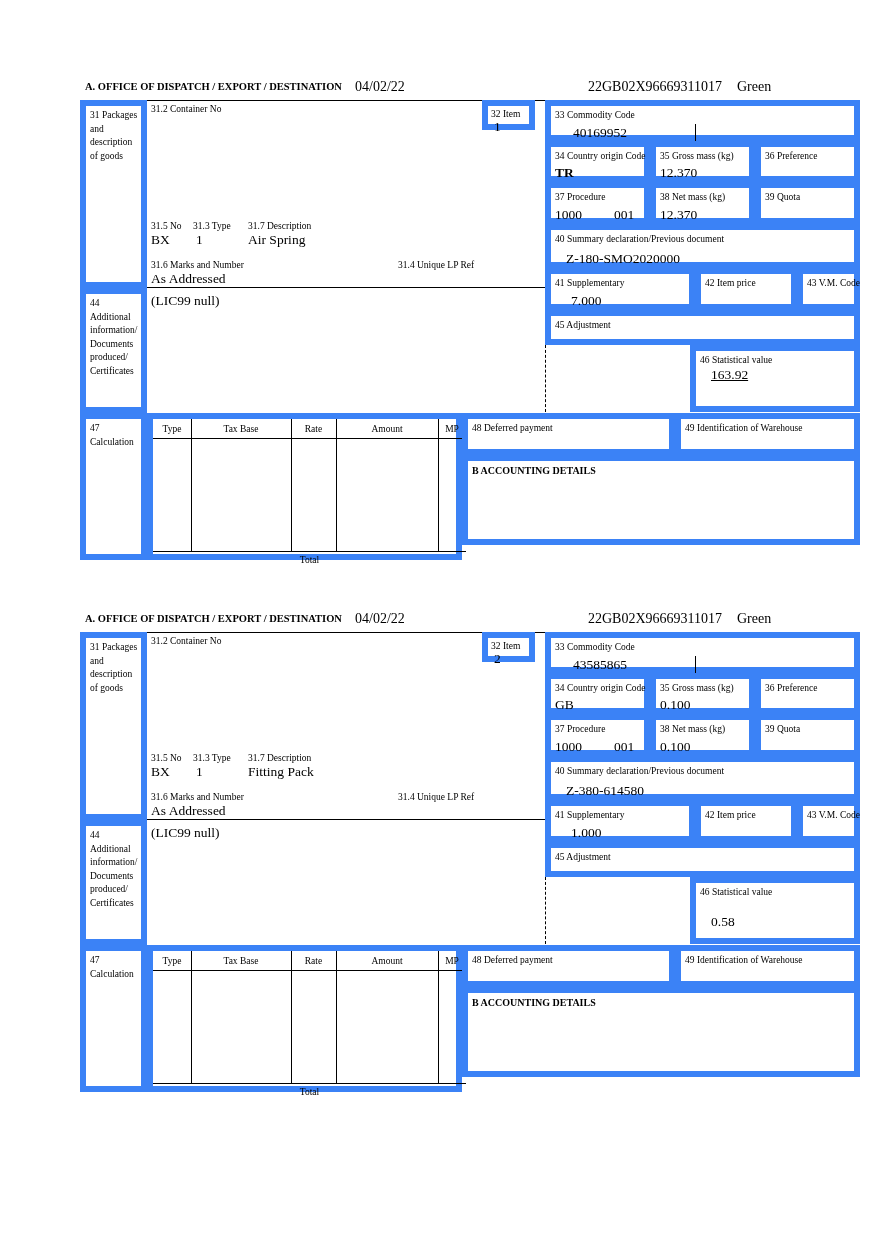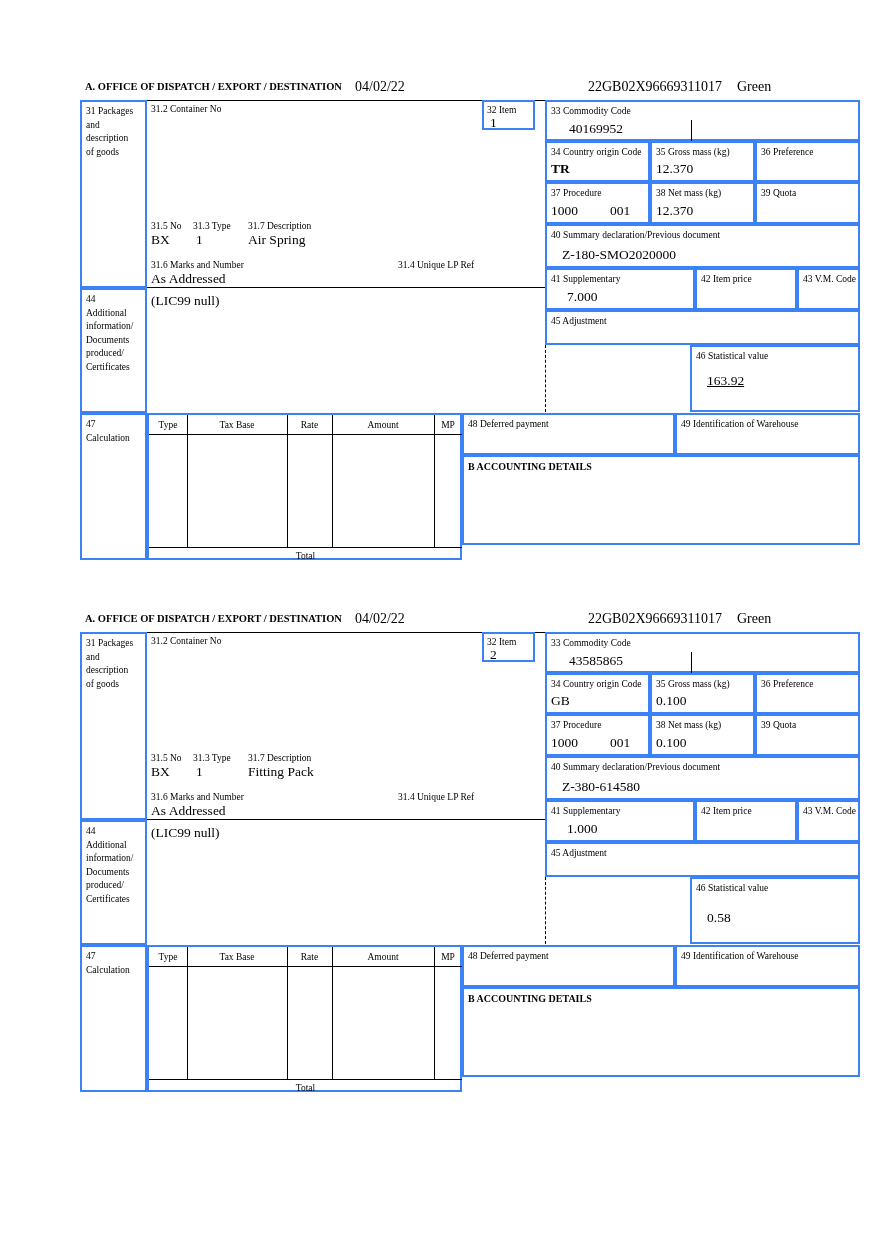--- a/index.html
+++ b/index.html
@@ -1,21 +1,21 @@
 <!DOCTYPE html>
 <html><head>
 <meta charset="utf-8">
 <style>
   html,body{margin:0;padding:0;}
   body{width:882px;height:1250px;background:#ffffff;position:relative;
        font-family:"Liberation Serif",serif;color:#000;overflow:hidden;}
   #page{position:absolute;left:0;top:0;width:882px;height:1250px;}
   .block{position:absolute;left:0;width:882px;height:532px;}
   .abs{position:absolute;box-sizing:border-box;}
-  .bx{border:2px solid #3b82f6;}
+  .bx{border:6px solid #3b82f6;}
   .lbl{font-size:9.5px;line-height:12px;white-space:nowrap;}
   .lblwrap{font-size:9.5px;line-height:13.5px;white-space:pre-line;}
   .val{font-size:13.5px;line-height:15px;white-space:nowrap;}
   .hdrval{font-size:14px;line-height:16px;white-space:nowrap;}
   .pad{padding:3px 0 0 4px;}
   .bold{font-weight:bold;}
   .line{background:#000;}
   .ctr{text-align:center;}
 </style>
 </head>
@@ -116,21 +116,21 @@
     <div class="lbl pad">43 V.M. Code</div>
   </div>
 
   <div class="abs bx" style="left:545px;top:240px;width:315px;height:35px;">
     <div class="lbl pad">45 Adjustment</div>
   </div>
 
   <div class="abs" style="left:545px;top:275px;width:145px;height:67px;border-left:1px dashed #000;"></div>
   <div class="abs bx" style="left:690px;top:275px;width:170px;height:67px;">
     <div class="lbl pad">46 Statistical value</div>
-    <div class="abs val" style="left:15px;top:26px;text-decoration:underline;">163.92</div>
+    <div class="abs val" style="left:15px;top:16px;text-decoration:underline;">163.92</div>
   </div>
 
   <div class="abs bx" style="left:147px;top:343px;width:315px;height:147px;">
     <div class="abs lbl ctr" style="left:0;top:4px;width:38px;">Type</div>
     <div class="abs lbl ctr" style="left:38px;top:4px;width:100px;">Tax Base</div>
     <div class="abs lbl ctr" style="left:138px;top:4px;width:45px;">Rate</div>
     <div class="abs lbl ctr" style="left:183px;top:4px;width:102px;">Amount</div>
     <div class="abs lbl ctr" style="left:285px;top:4px;width:28px;">MP</div>
     <div class="abs line" style="left:0;top:19px;width:313px;height:1px;"></div>
     <div class="abs line" style="left:38px;top:0;width:1px;height:132px;"></div>

